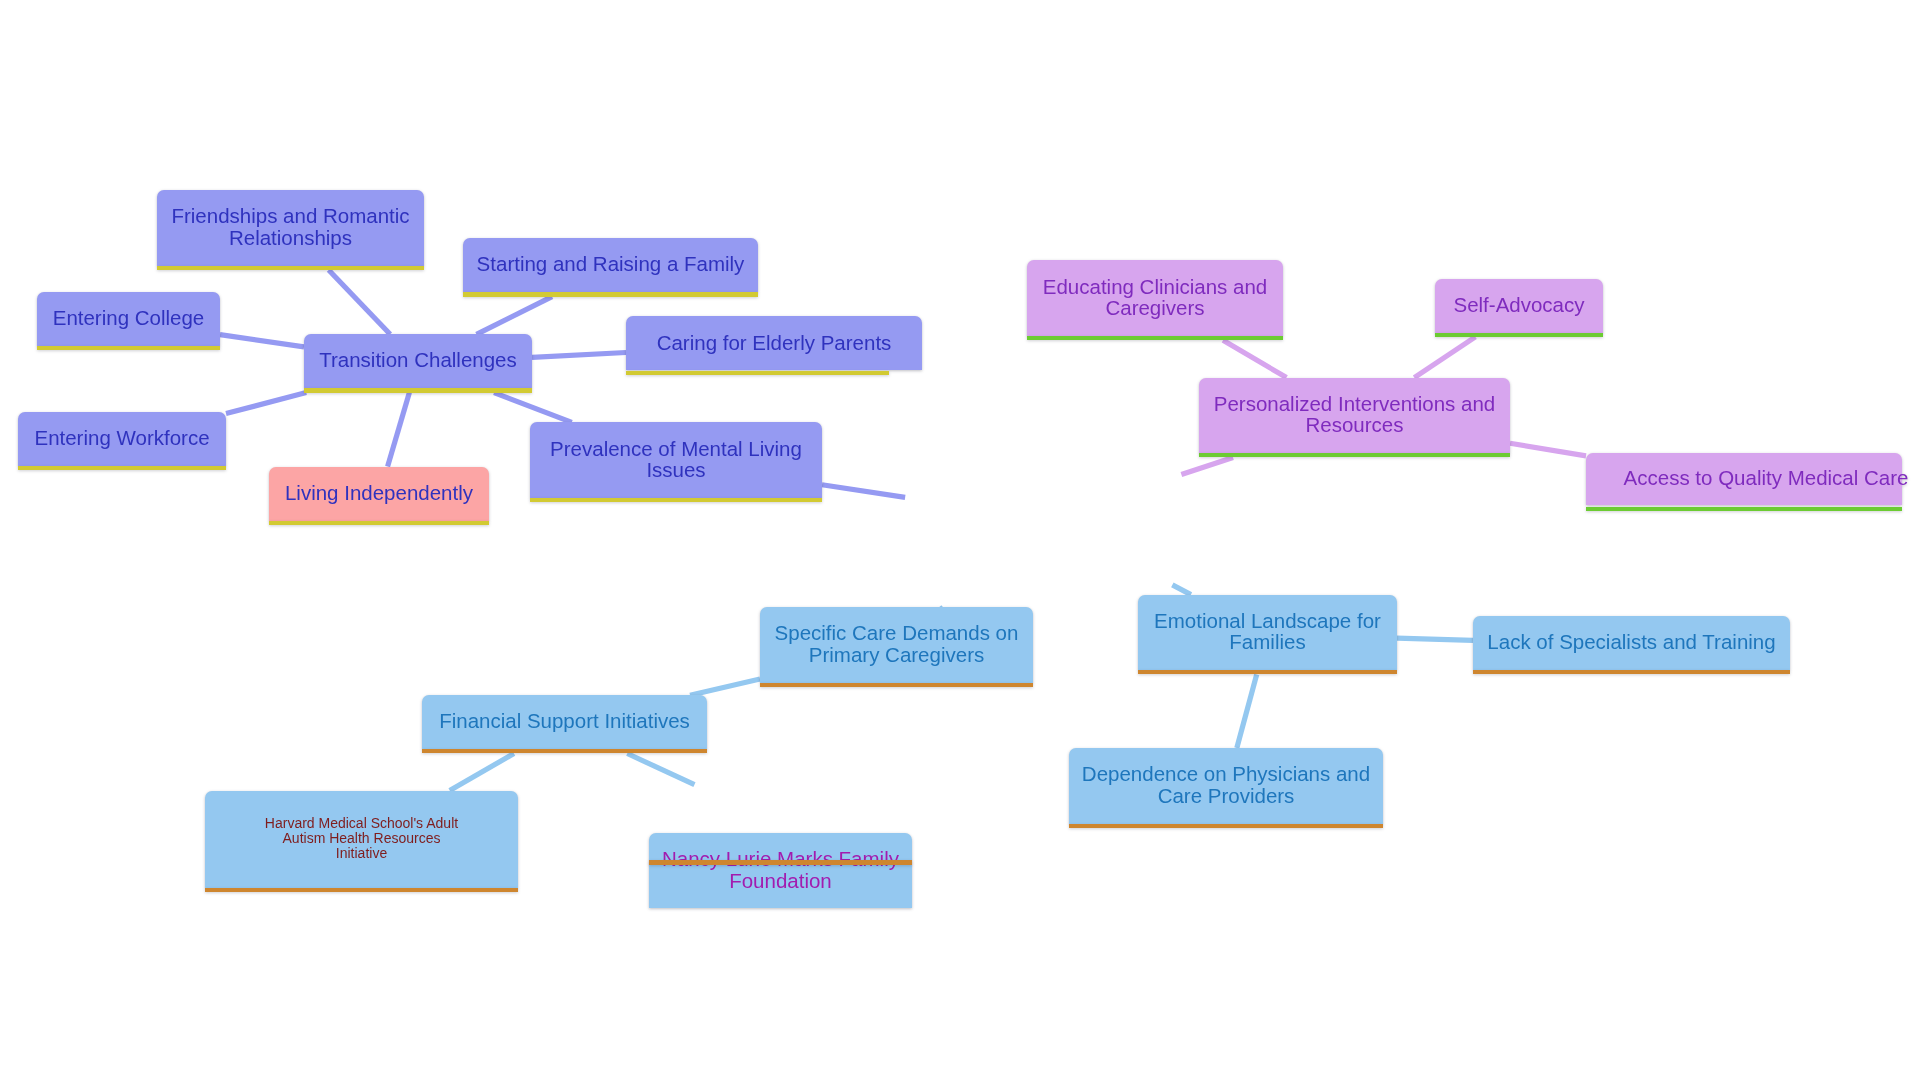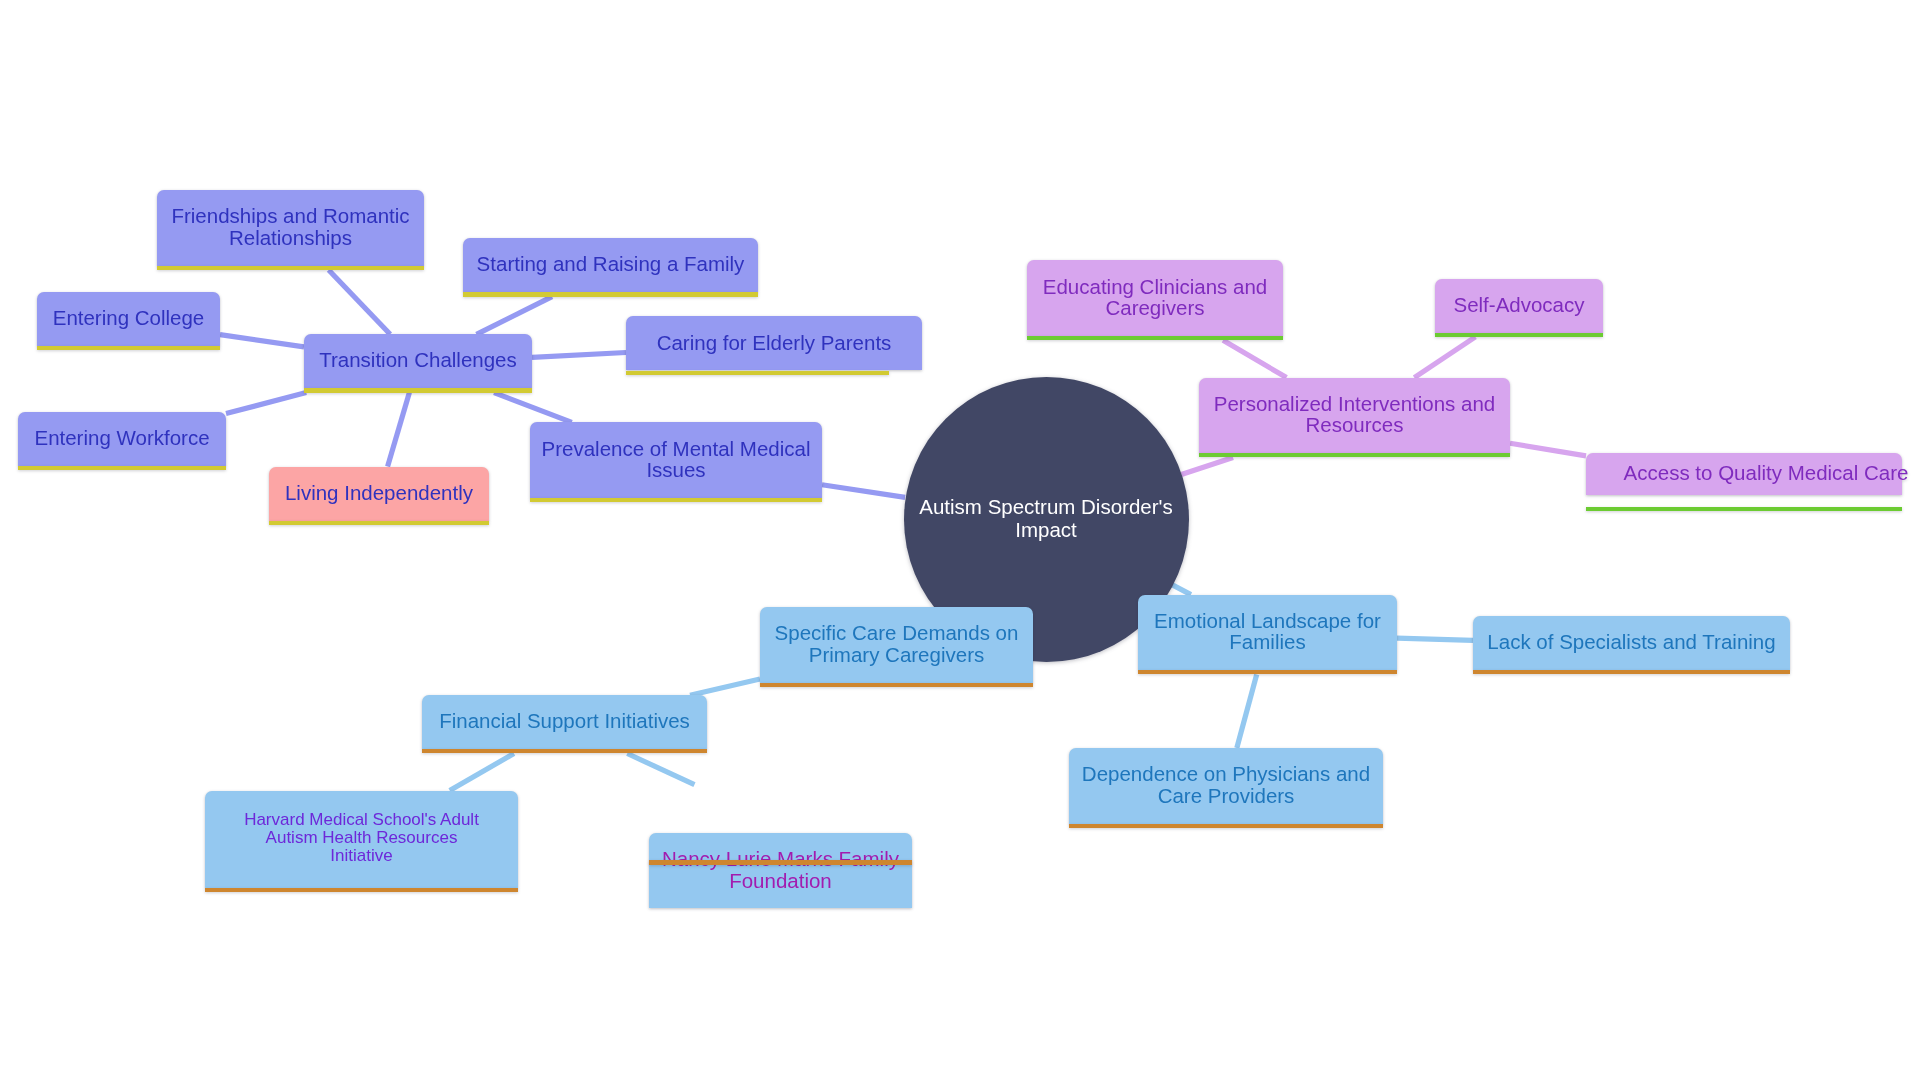--- a/index.html
+++ b/index.html
@@ -38,24 +38,20 @@
       <line x1="1510" y1="443.2603979460847" x2="1586" y2="455.8262516046213" stroke="#D7A5EE" stroke-width="5.2"></line>
       <line x1="937.8442436775275" y1="611.782446477305" x2="943.069395711501" y2="607.3" stroke="#94C8F0" stroke-width="5.2"></line>
       <line x1="1172.3419000492818" y1="584.9088331859798" x2="1190.9190826482043" y2="594.6" stroke="#94C8F0" stroke-width="5.2"></line>
       <line x1="1397" y1="638.1788461538462" x2="1473" y2="640.3085164835165" stroke="#94C8F0" stroke-width="5.2"></line>
       <line x1="1256.6921447196871" y1="674.5000000000001" x2="1236.8078552803129" y2="748" stroke="#94C8F0" stroke-width="5.2"></line>
       <line x1="760" y1="678.9492469879518" x2="690.0226977950713" y2="695.2" stroke="#94C8F0" stroke-width="5.2"></line>
       <line x1="513.9235042735042" y1="753.5" x2="449.7269230769231" y2="790.5" stroke="#94C8F0" stroke-width="5.2"></line>
       <line x1="627.2756729810568" y1="753.5" x2="694.4661016949153" y2="784.7" stroke="#94C8F0" stroke-width="5.2"></line>
     </svg>
 
-  <div class="center-node" style="left: 903.5px; top: 376.5px; width: 285px; height: 285px; background: rgb(65, 71, 101); color: rgb(255, 255, 255); font-size: 20.5px;">
-    <span class="lbl">Autism Spectrum Disorder's
-Impact</span>
-  </div>
 
   <div id="nodes-layer">
     <div class="node" style="left: 304px; top: 334.3px; width: 228px; height: 54.1px; background: rgb(149, 154, 242); color: rgb(47, 50, 190); font-size: 20.5px;">
         <span class="lbl">Transition Challenges</span>
       </div>
     <div class="node" style="left: 157px; top: 190.1px; width: 267px; height: 75.7px; background: rgb(149, 154, 242); color: rgb(47, 50, 190); font-size: 20.5px;">
         <span class="lbl">Friendships and Romantic
 Relationships</span>
       </div>
     <div class="node" style="left: 37px; top: 292.2px; width: 183px; height: 54.1px; background: rgb(149, 154, 242); color: rgb(47, 50, 190); font-size: 20.5px;">
@@ -64,48 +60,48 @@
     <div class="node" style="left: 18px; top: 411.5px; width: 208px; height: 54.1px; background: rgb(149, 154, 242); color: rgb(47, 50, 190); font-size: 20.5px;">
         <span class="lbl">Entering Workforce</span>
       </div>
     <div class="node" style="left: 463px; top: 238.3px; width: 295px; height: 54.1px; background: rgb(149, 154, 242); color: rgb(47, 50, 190); font-size: 20.5px;">
         <span class="lbl">Starting and Raising a Family</span>
       </div>
     <div class="node" style="left: 626px; top: 316.4px; width: 296px; height: 54.1px; background: rgb(149, 154, 242); color: rgb(47, 50, 190); font-size: 20.5px;">
         <span class="lbl">Caring for Elderly Parents</span>
       </div>
     <div class="node" style="left: 530px; top: 422.4px; width: 292px; height: 75.7px; background: rgb(149, 154, 242); color: rgb(47, 50, 190); font-size: 20.5px;">
-        <span class="lbl">Prevalence of Mental Medical
+        <span class="lbl">Prevalence of Mental Living
 Issues</span>
       </div>
     <div class="node" style="left: 269px; top: 466.5px; width: 220px; height: 54.1px; background: #fca5a5; color: rgb(47, 50, 190); font-size: 20.5px;">
         <span class="lbl">Living Independently</span>
       </div>
     <div class="node" style="left: 1199px; top: 377.6px; width: 311px; height: 75.7px; background: rgb(215, 165, 238); color: rgb(127, 43, 190); font-size: 20.5px;">
         <span class="lbl">Personalized Interventions and
 Resources</span>
       </div>
     <div class="node" style="left: 1027px; top: 260.4px; width: 256px; height: 75.7px; background: rgb(215, 165, 238); color: rgb(127, 43, 190); font-size: 20.5px;">
         <span class="lbl">Educating Clinicians and
 Caregivers</span>
       </div>
     <div class="node" style="left: 1435px; top: 278.5px; width: 168px; height: 54.1px; background: rgb(215, 165, 238); color: rgb(127, 43, 190); font-size: 20.5px;">
         <span class="lbl">Self-Advocacy</span>
       </div>
-    <div class="node" style="left: 1586px; top: 452.8px; width: 316px; height: 42px; background: rgb(215, 165, 238); color: rgb(127, 43, 190); font-size: 20.5px; padding-left: 44px;">
+    <div class="node" style="left: 1586px; top: 452.8px; width: 316px; height: 52px; background: rgb(215, 165, 238); color: rgb(127, 43, 190); font-size: 20.5px; padding-left: 44px;">
         <span class="lbl">Access to Quality Medical Care</span>
       </div>
     <div class="node" style="left: 760px; top: 607.3px; width: 273px; height: 75.7px; background: rgb(148, 200, 240); color: rgb(30, 118, 188); font-size: 20.5px;">
         <span class="lbl">Specific Care Demands on
 Primary Caregivers</span>
       </div>
     <div class="node" style="left: 422px; top: 695.2px; width: 285px; height: 54.1px; background: rgb(148, 200, 240); color: rgb(30, 118, 188); font-size: 20.5px;">
         <span class="lbl">Financial Support Initiatives</span>
       </div>
-    <div class="node" style="left: 205px; top: 790.5px; width: 313px; height: 97.5px; background: rgb(148, 200, 240); color: #6d28d9; font-size: 17px;">
+    <div class="node" style="left: 205px; top: 790.5px; width: 313px; height: 97.5px; background: rgb(148, 200, 240); color: #7f1d1d; font-size: 14px;">
         <span class="lbl">Harvard Medical School's Adult
 Autism Health Resources
 Initiative</span>
       </div>
     <div class="node" style="left: 649px; top: 784.7px; width: 263px; height: 75.7px; background: rgb(148, 200, 240); color: #a21caf; font-size: 20.5px; margin-top: 48px;">
         <span class="lbl">Nancy Lurie Marks Family
 Foundation</span>
       </div>
     <div class="node" style="left: 1138px; top: 594.6px; width: 259px; height: 75.7px; background: rgb(148, 200, 240); color: rgb(30, 118, 188); font-size: 20.5px;">
         <span class="lbl">Emotional Landscape for

